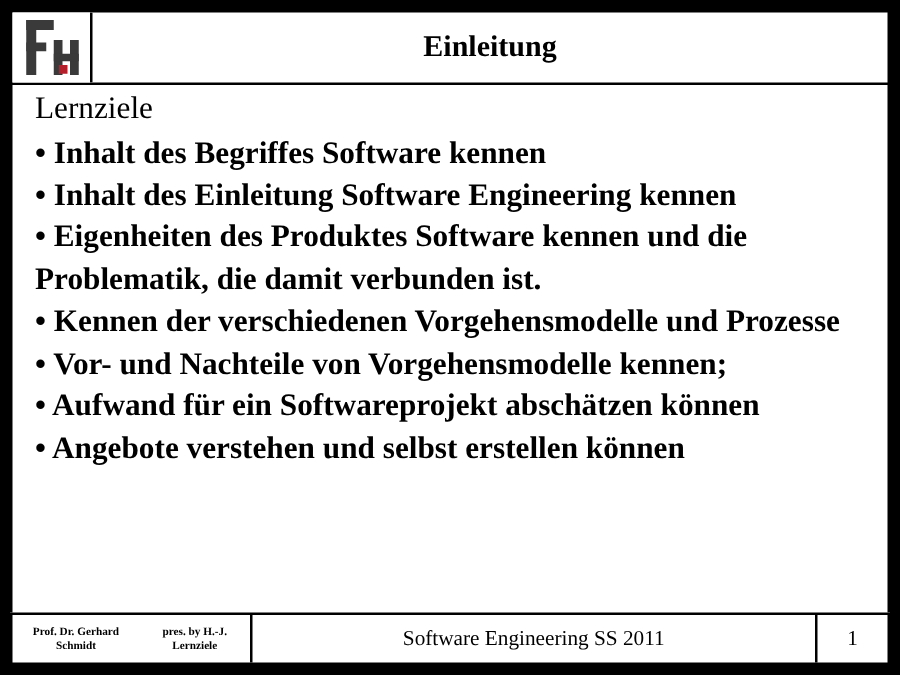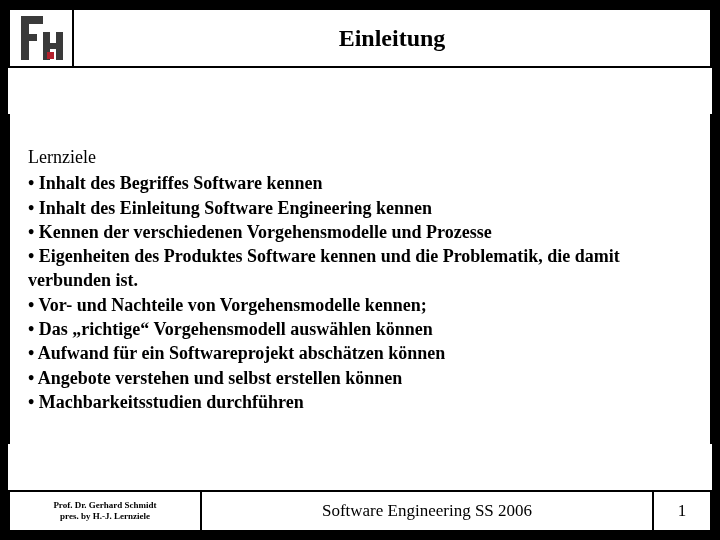--- a/index.html
+++ b/index.html
@@ -4,21 +4,20 @@
 <style>
   * { margin: 0; padding: 0; box-sizing: border-box; }
   html, body { width: 720px; height: 540px; background: #000; font-family: "Times New Roman", Times, serif; }
   .slide {
     position: absolute;
     top: 8px; left: 8px;
     width: 704px; height: 524px;
     background: #fff;
     display: flex;
     flex-direction: column;
-    gap: 46px;
   }
   .header {
     height: 60px;
     border: 2px solid #000;
     display: flex;
     align-items: stretch;
   }
   .logo-box {
     width: 64px;
     border-right: 2px solid #000;
@@ -43,39 +42,39 @@
     flex: 1;
     display: flex;
     align-items: center;
     justify-content: center;
   }
   .title-box h1 { font-size: 24px; font-weight: bold; }
   .body {
     flex: 1;
     border-left: 2px solid #000;
     border-right: 2px solid #000;
-    padding: 31px 18px 10px 18px;
-    font-size: 18px;
+    padding: 2px 18px 10px 18px;
+    font-size: 25px;
     line-height: 1.35;
     overflow: hidden;
   }
   .subhead { margin-bottom: 2px; }
   .bullets { }
   .bullets p { margin: 0; font-weight: bold; }
   .footer {
     height: 42px;
     border: 2px solid #000;
     display: flex;
     align-items: stretch;
   }
   .foot-left {
     width: 192px;
     border-right: 2px solid #000;
     display: flex;
-    flex-direction: column;
+    flex-direction: row;
     align-items: center;
     justify-content: center;
     text-align: center;
     font-size: 9px;
     line-height: 1.2;
     font-weight: bold;
   }
   .foot-center {
     flex: 1;
     border-right: 2px solid #000;
@@ -112,32 +111,30 @@
     <div class="title-box">
       <h1>Einleitung</h1>
     </div>
   </div>
 
   <div class="body">
     <p class="subhead">Lernziele</p>
     <div class="bullets">
       <p>• Inhalt des Begriffes Software kennen</p>
       <p>• Inhalt des Einleitung Software Engineering kennen</p>
+      <p>• Eigenheiten des Produktes Software kennen und die Problematik, die damit verbunden ist.</p>
       <p>• Kennen der verschiedenen Vorgehensmodelle und Prozesse</p>
-      <p>• Eigenheiten des Produktes Software kennen und die Problematik, die damit verbunden ist.</p>
       <p>• Vor- und Nachteile von Vorgehensmodelle kennen;</p>
-      <p>• Das „richtige“ Vorgehensmodell auswählen können</p>
       <p>• Aufwand für ein Softwareprojekt abschätzen können</p>
       <p>• Angebote verstehen und selbst erstellen können</p>
-      <p>• Machbarkeitsstudien durchführen</p>
     </div>
   </div>
 
   <div class="footer">
     <div class="foot-left">
       <div>Prof. Dr. Gerhard Schmidt</div>
       <div>pres. by H.-J. Lernziele</div>
     </div>
-    <div class="foot-center">Software Engineering SS 2006</div>
+    <div class="foot-center">Software Engineering SS 2011</div>
     <div class="foot-right">1</div>
   </div>
 
 </div>
 
 </body></html>

